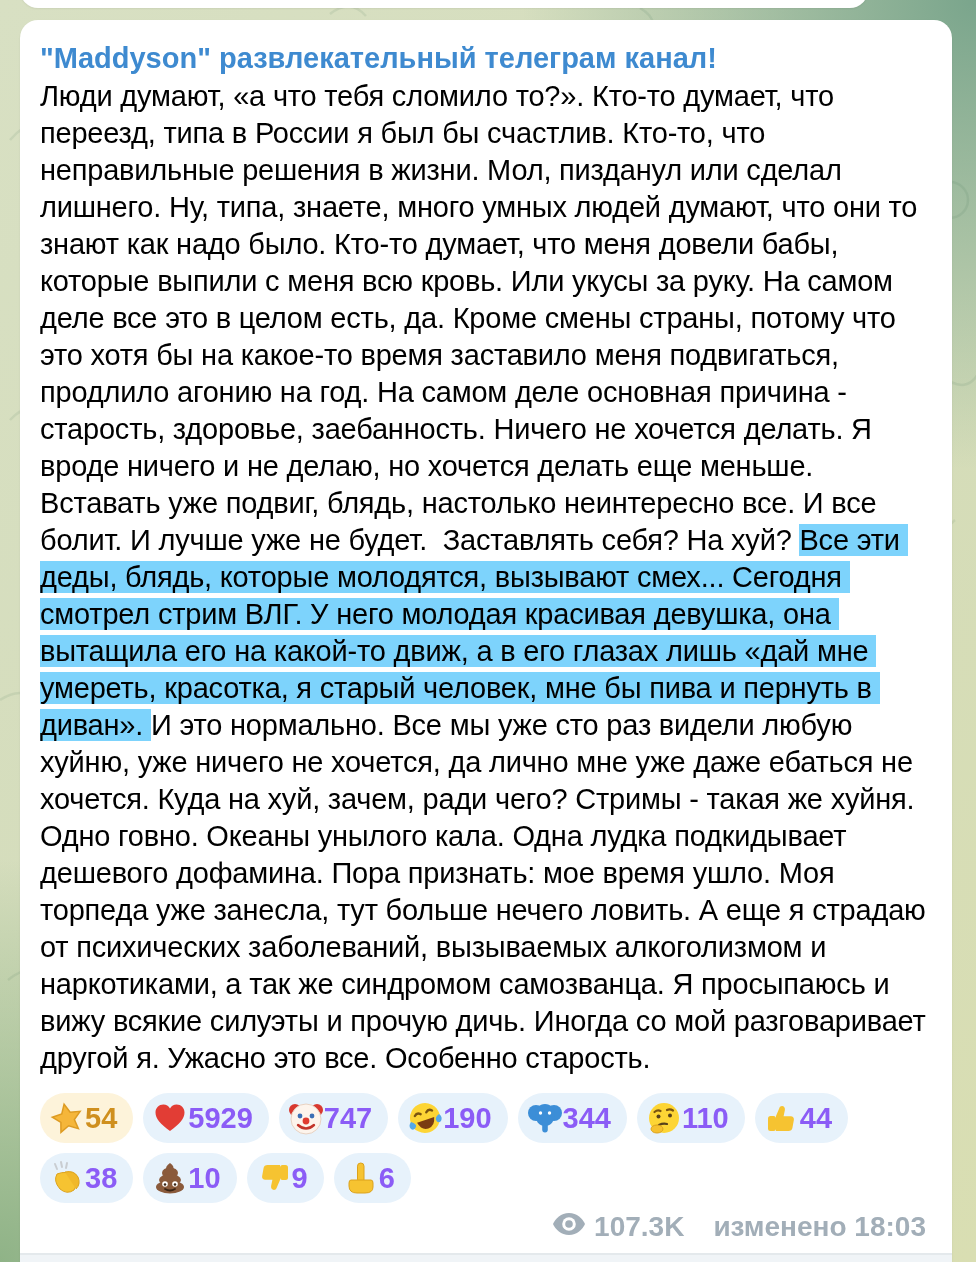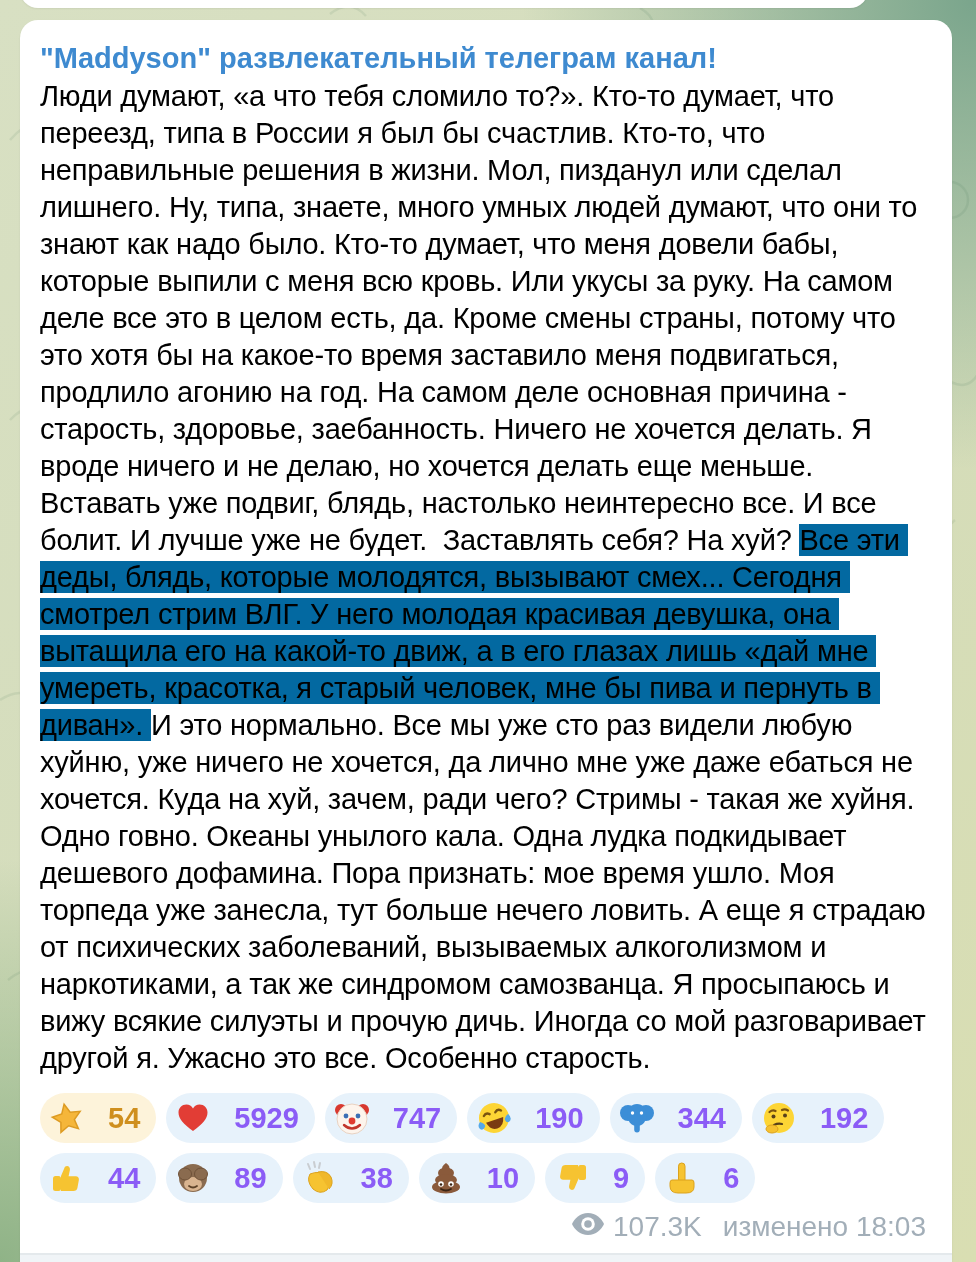--- a/index.html
+++ b/index.html
@@ -21,34 +21,34 @@
     background:#fff;border-radius:18px 18px 0 0;box-shadow:0 1px 2px rgba(0,0,0,.08);
     box-sizing:border-box;padding:20px 16px 0 20px;
   }
   .channel-title{
     color:#3e8ad0;font-weight:700;font-size:29px;line-height:37px;margin:0 0 1px 0;
   }
   .body-text{
     color:#000;font-size:29px;line-height:37px;white-space:pre-wrap;
     width:900px;letter-spacing:-0.2px;
   }
-  .hl{background:#0369a1;}
+  .hl{background:#7dd3fc;}
   .reactions{margin-top:16px;display:flex;flex-wrap:wrap;gap:10px 10px;width:910px;}
   .badge{
     display:inline-flex;align-items:center;height:50px;border-radius:25px;
-    background:#e7f2fb;padding:0 16px 0 9px;gap:23px;cursor:pointer;
+    background:#e7f2fb;padding:0 16px 0 9px;gap:0;cursor:pointer;
   }
   .badge.gold{background:#fdf3da;}
   .badge .rcount{font-size:29px;font-weight:700;color:#8b5cf6;}
   .badge.gold .rcount{color:#cf8f1e;}
   .ricon{width:36px;height:36px;display:inline-flex;align-items:center;justify-content:center;}
   .ricon svg{width:36px;height:36px;}
   .footer{
-    display:flex;justify-content:flex-end;align-items:center;gap:9px;
-    margin-top:8px;color:#a2aeb8;font-size:28px;padding-right:10px;
+    display:flex;justify-content:flex-end;align-items:center;gap:17px;
+    margin-top:8px;color:#a2aeb8;font-size:28px;padding-right:10px;font-weight:bold;
   }
   .footer .views{display:flex;align-items:center;gap:8px;}
   .footer .edited{margin-left:12px;}
   .bottom-divider{position:absolute;left:0;right:0;top:1233px;height:2px;background:#e4e9ec;}
   .bottom-strip{position:absolute;left:0;right:0;top:1235px;bottom:0;background:#f0f4f7;}
 </style>
 </head>
 <body>
 
 <svg class="pattern" viewBox="0 0 976 1262">
@@ -144,46 +144,34 @@
       <span class="ricon">
         <svg viewBox="0 0 36 36">
           <circle cx="18" cy="18" r="15" fill="#fdd535"></circle>
           <path d="M8.5 12q3-2.5 6-1M21 10q3-1.5 6 .5" stroke="#7a5410" stroke-width="2.2" fill="none" stroke-linecap="round"></path>
           <circle cx="12.5" cy="16.5" r="2" fill="#57401a"></circle>
             <circle cx="24" cy="15.5" r="2" fill="#57401a"></circle>
           <path d="M13 25q4-2 8-1" stroke="#57401a" stroke-width="2.2" fill="none" stroke-linecap="round"></path>
           <ellipse cx="11" cy="29" rx="6" ry="4" fill="#f6c12f" stroke="#dca21c" stroke-width="1"></ellipse>
         </svg>
       </span>
-      <span class="rcount">192</span>
+      <span class="rcount">110</span>
     </div>
     <div class="badge">
       <span class="ricon">
         <svg viewBox="0 0 36 36">
             <g fill="#f6c331">
           <rect x="4" y="16" width="8" height="15" rx="2.5"></rect>
           <path d="M12 31h12.5c2.1 0 3.6-1.2 3.9-3l1.5-8.2c.3-2-1.1-3.6-3.1-3.6h-7.2l1.3-6.3c.4-2-.9-3.9-2.9-3.9-1.2 0-2.2.7-2.6 1.9L12 16z"></path>
         </g>
           </svg>
       </span>
       <span class="rcount">44</span>
     </div>
 
-    <div class="badge">
-      <span class="ricon">
-        <svg viewBox="0 0 36 36">
-          <circle cx="18" cy="18" r="14" fill="#8a6b4f"></circle>
-          <ellipse cx="18" cy="24" rx="9" ry="7" fill="#d9b48f"></ellipse>
-          <path d="M14 26q4 3 8 0" stroke="#5d4228" stroke-width="1.8" fill="none" stroke-linecap="round"></path>
-          <ellipse cx="10" cy="14" rx="6.5" ry="6" fill="#8a6b4f" stroke="#6e5138" stroke-width="1"></ellipse>
-          <ellipse cx="26" cy="14" rx="6.5" ry="6" fill="#8a6b4f" stroke="#6e5138" stroke-width="1"></ellipse>
-        </svg>
-      </span>
-      <span class="rcount">89</span>
-    </div>
     <div class="badge">
       <span class="ricon">
         <svg viewBox="0 0 36 36">
           <path d="M6 4l2 5M12 2l1 5M18 3l-1 5" stroke="#c9cdd1" stroke-width="2" stroke-linecap="round"></path>
           <g fill="#f6c331" stroke="#dca21c" stroke-width="1">
             <path d="M8 14q10-4 16 2 6 7 1 14-7 5-14-1-7-8-3-15z"></path>
             <path d="M16 12q9-2 13 5 3 7-2 12" fill="#f0b82a"></path>
           </g>
         </svg>
       </span>

